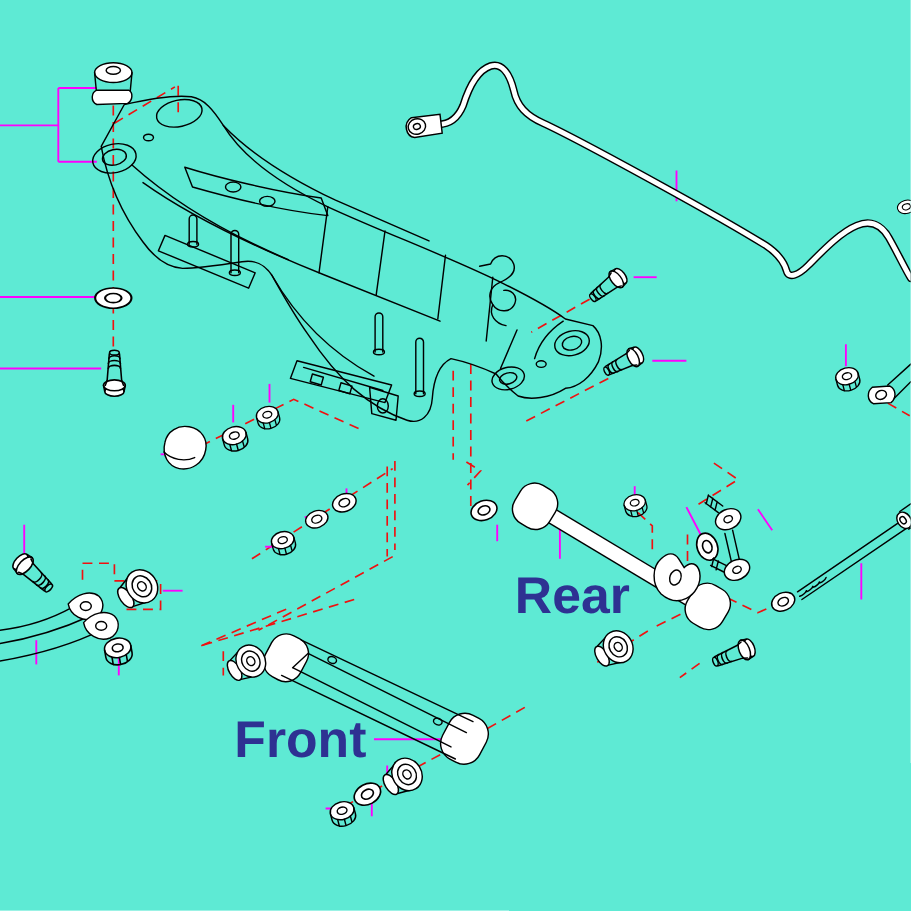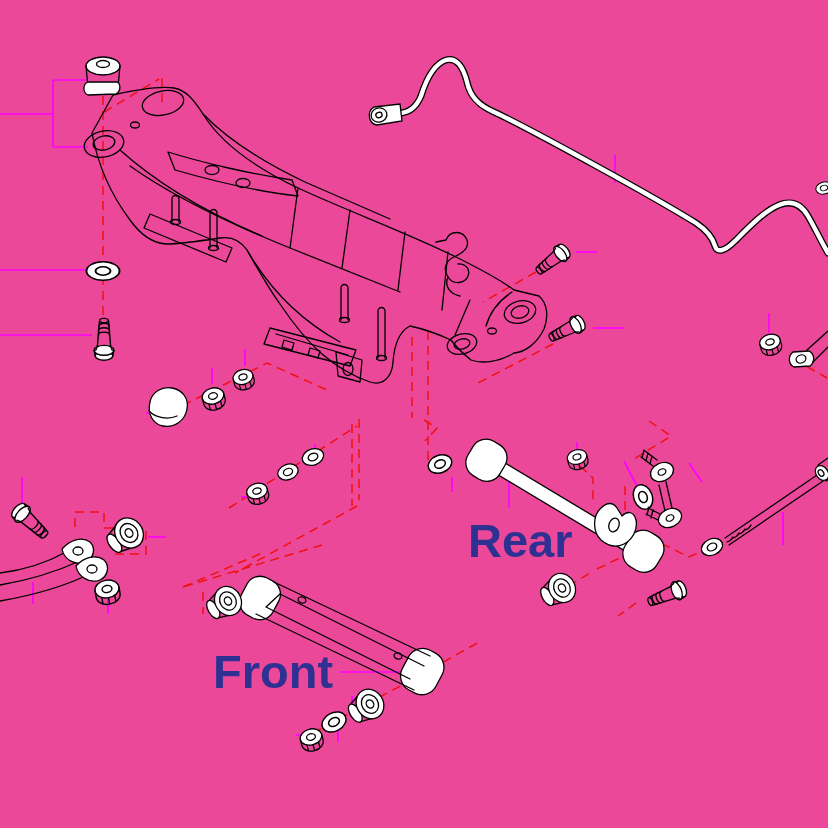--- a/index.html
+++ b/index.html
@@ -1,16 +1,16 @@
 <!DOCTYPE html>
 <html><head>
 <meta charset="utf-8">
 <style>
   html,body{margin:0;padding:0;background:#ffffff;}
-  .stage{position:relative;width:828px;height:828px;background:#ec4899;overflow:hidden;
+  .stage{position:relative;width:828px;height:828px;background:#5eead4;overflow:hidden;
          font-family:"Liberation Sans", sans-serif;}
   svg{display:block}
   .ln{fill:none;stroke:#000000;stroke-width:1.3;stroke-linecap:round;stroke-linejoin:round;}
   .lnf{fill:#ffffff;stroke:#000000;stroke-width:1.3;}
   .tube{fill:none;stroke:#000000;stroke-width:7;stroke-linecap:round;stroke-linejoin:round;}
   .tubein{fill:none;stroke:#ffffff;stroke-width:4.4;stroke-linecap:round;stroke-linejoin:round;}
   .rod{fill:none;stroke:#000000;stroke-width:15;stroke-linecap:butt;}
   .rodin{fill:none;stroke:#ffffff;stroke-width:12.4;stroke-linecap:butt;}
   .dash{fill:none;stroke:#f01010;stroke-width:1.5;stroke-dasharray:9 6;}
   .lead{fill:none;stroke:#ff00ff;stroke-width:1.7;}

